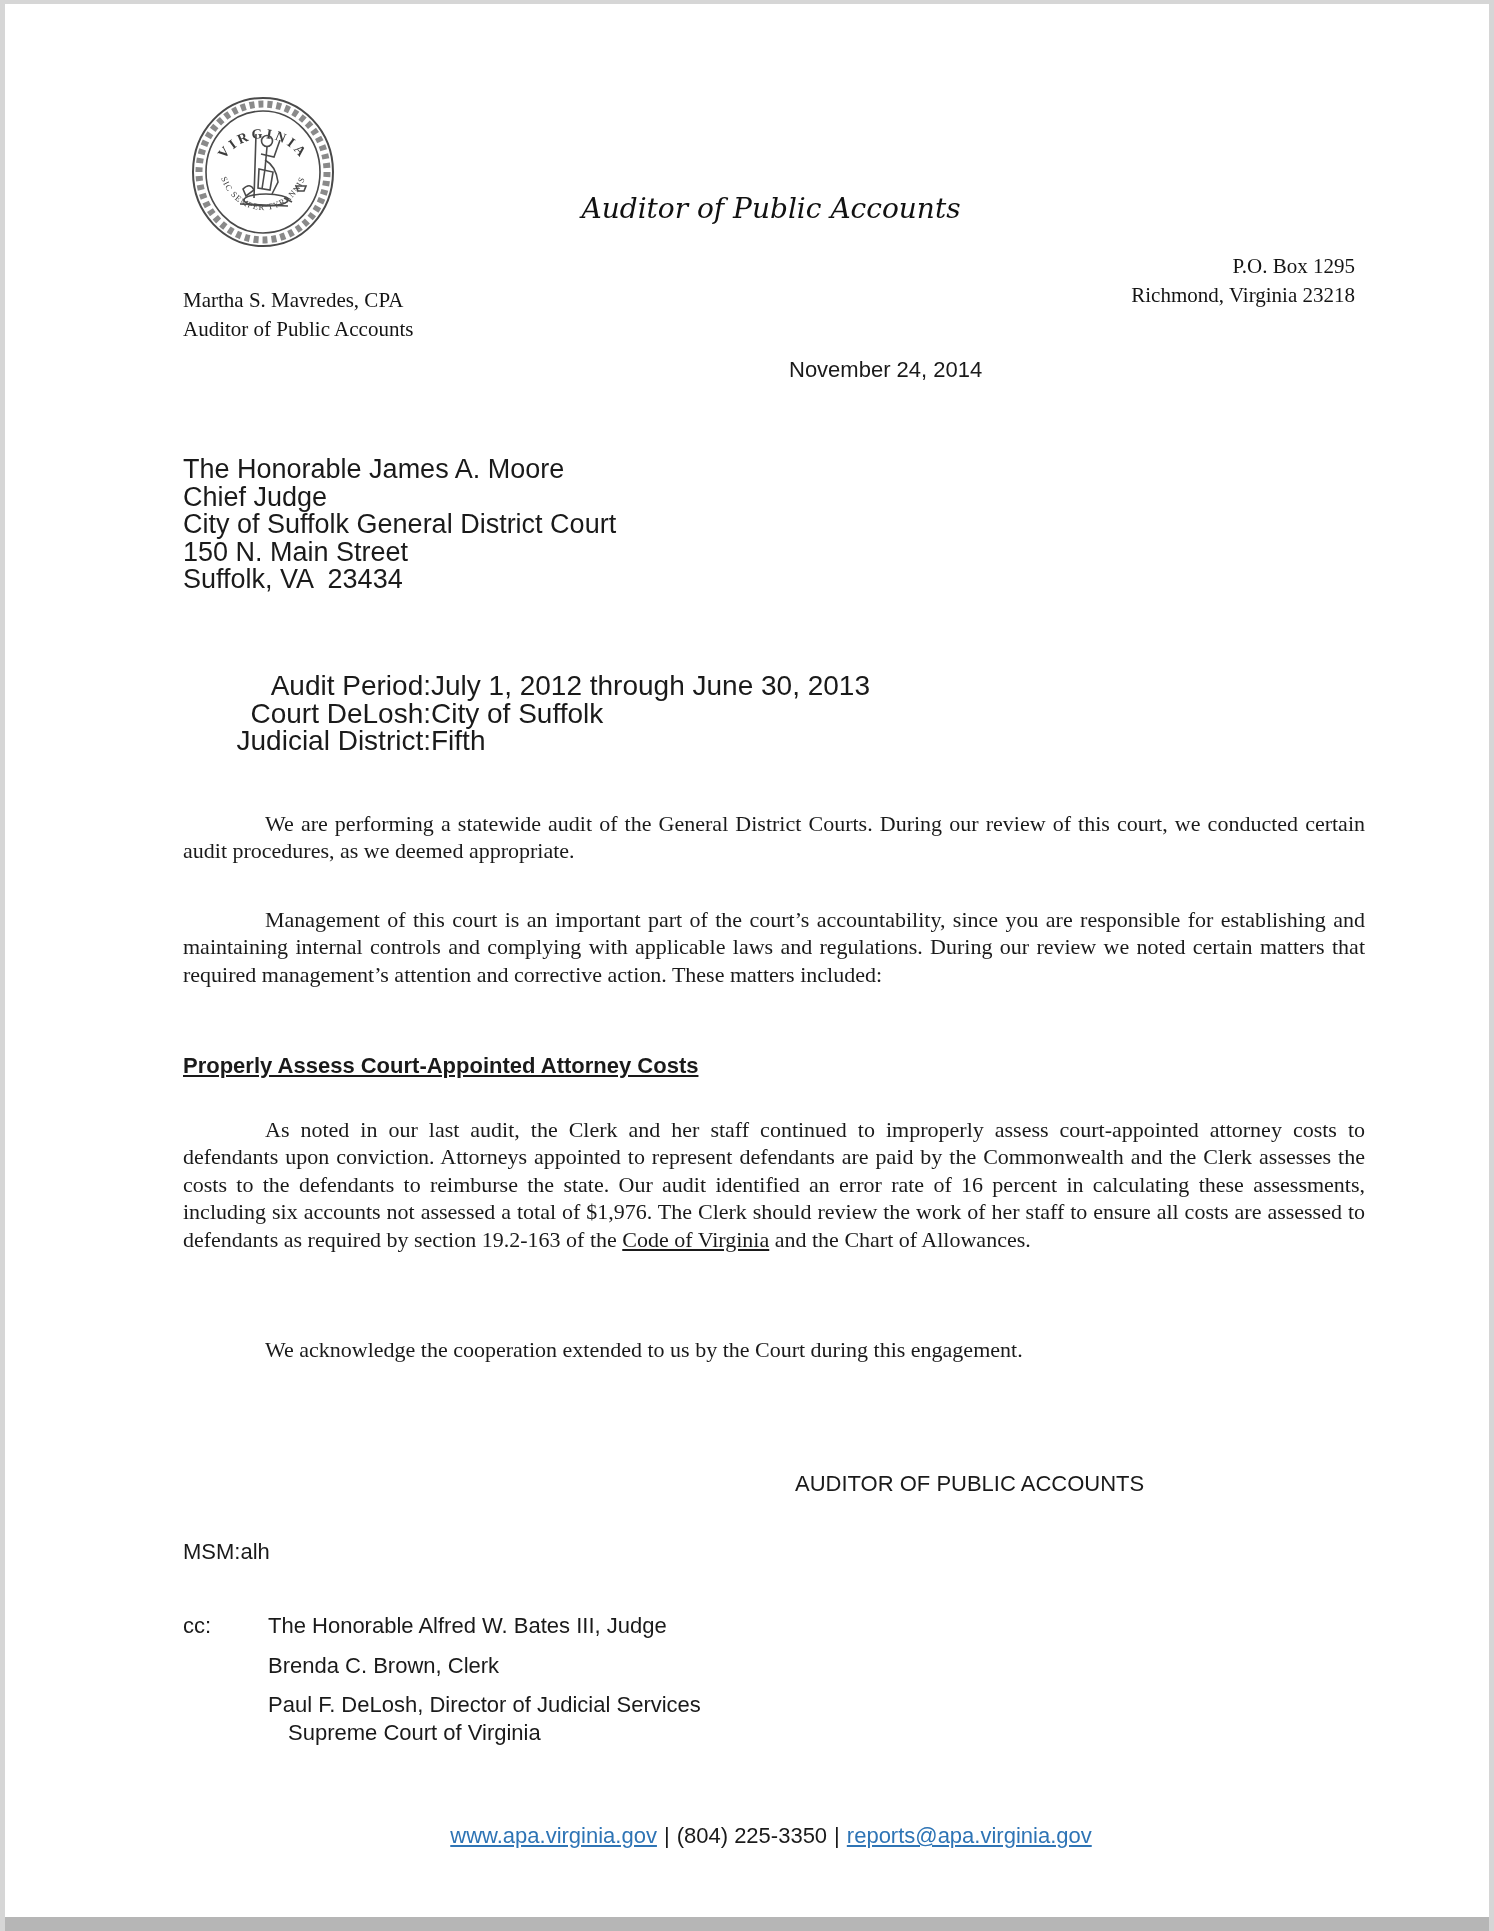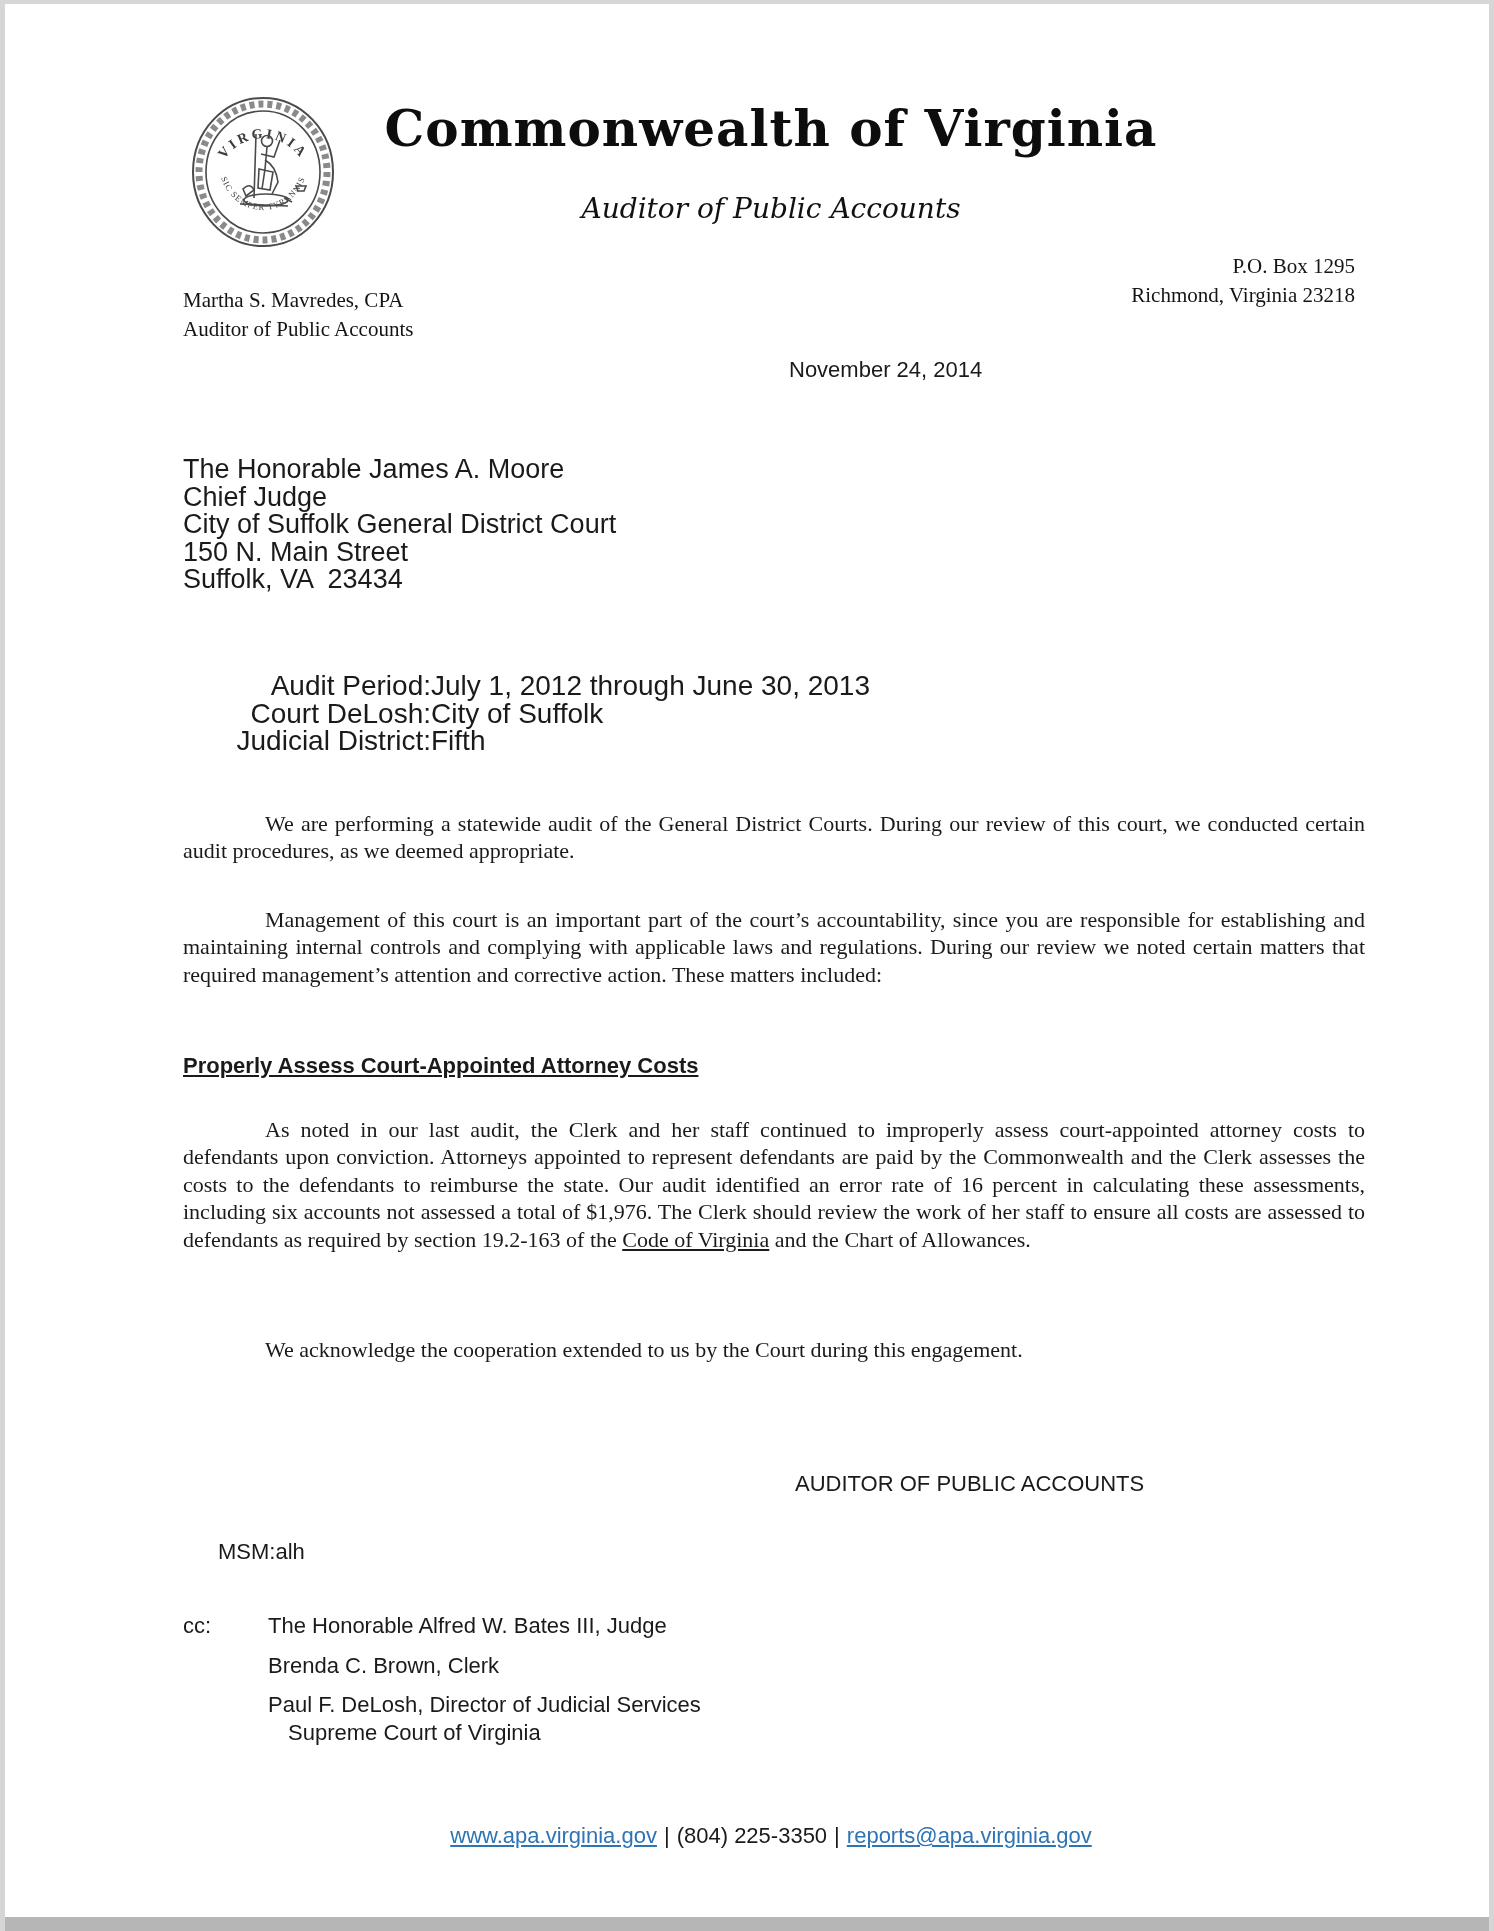--- a/index.html
+++ b/index.html
@@ -81,21 +81,21 @@
     left: 178px; top: 1048px;
     font-size: 22px; line-height: 27px;
     font-weight: bold;
     text-decoration: underline;
   }
   .p3 { top: 1112px; }
   .p3 .cite { text-decoration: underline; }
   .p4 { top: 1332px; text-align: left; }
 
   .signature-block { left: 790px; top: 1466px; font-size: 22px; line-height: 27px; }
-  .reference { left: 178px; top: 1534px; font-size: 22px; line-height: 27px; margin-left: 35px; }
+  .reference { left: 178px; top: 1534px; font-size: 22px; line-height: 27px; }
 
   .cc-block { left: 178px; top: 1596px; font-size: 22px; line-height: 27.5px; }
   .cc-row { display: flex; margin-top: 12px; }
   .cc-row .cc-lbl { width: 85px; flex: 0 0 85px; }
   .cc-indented { padding-left: 105px; }
 
   .footer {
     left: 178px; right: 130px; top: 1818px;
     text-align: center;
     font-size: 22px; line-height: 27px;
@@ -136,21 +136,20 @@
         <path d="M 71,75 L 85,78 L 82,96 L 70,94 Z"></path>
         <path d="M 55,95 Q 62,88 66,96 L 58,102 Z"></path>
         <ellipse cx="78" cy="106" rx="22" ry="6"></ellipse>
         <path d="M 96,104 L 104,108"></path>
         <path d="M 52,110 L 100,112"></path>
         <path d="M 108,92 h 10 l -2,5 h -6 Z"></path>
       </g>
     </svg>
   </div>
 
-  <div class="abs lh-title">Commonwealth of Virginia</div>
   <div class="abs lh-subtitle">Auditor of Public Accounts</div>
 
   <div class="abs lh-official">
     <div>Martha S. Mavredes, CPA</div>
     <div>Auditor of Public Accounts</div>
   </div>
 
   <div class="abs lh-address">
     <div>P.O. Box 1295</div>
     <div>Richmond, Virginia 23218</div>

